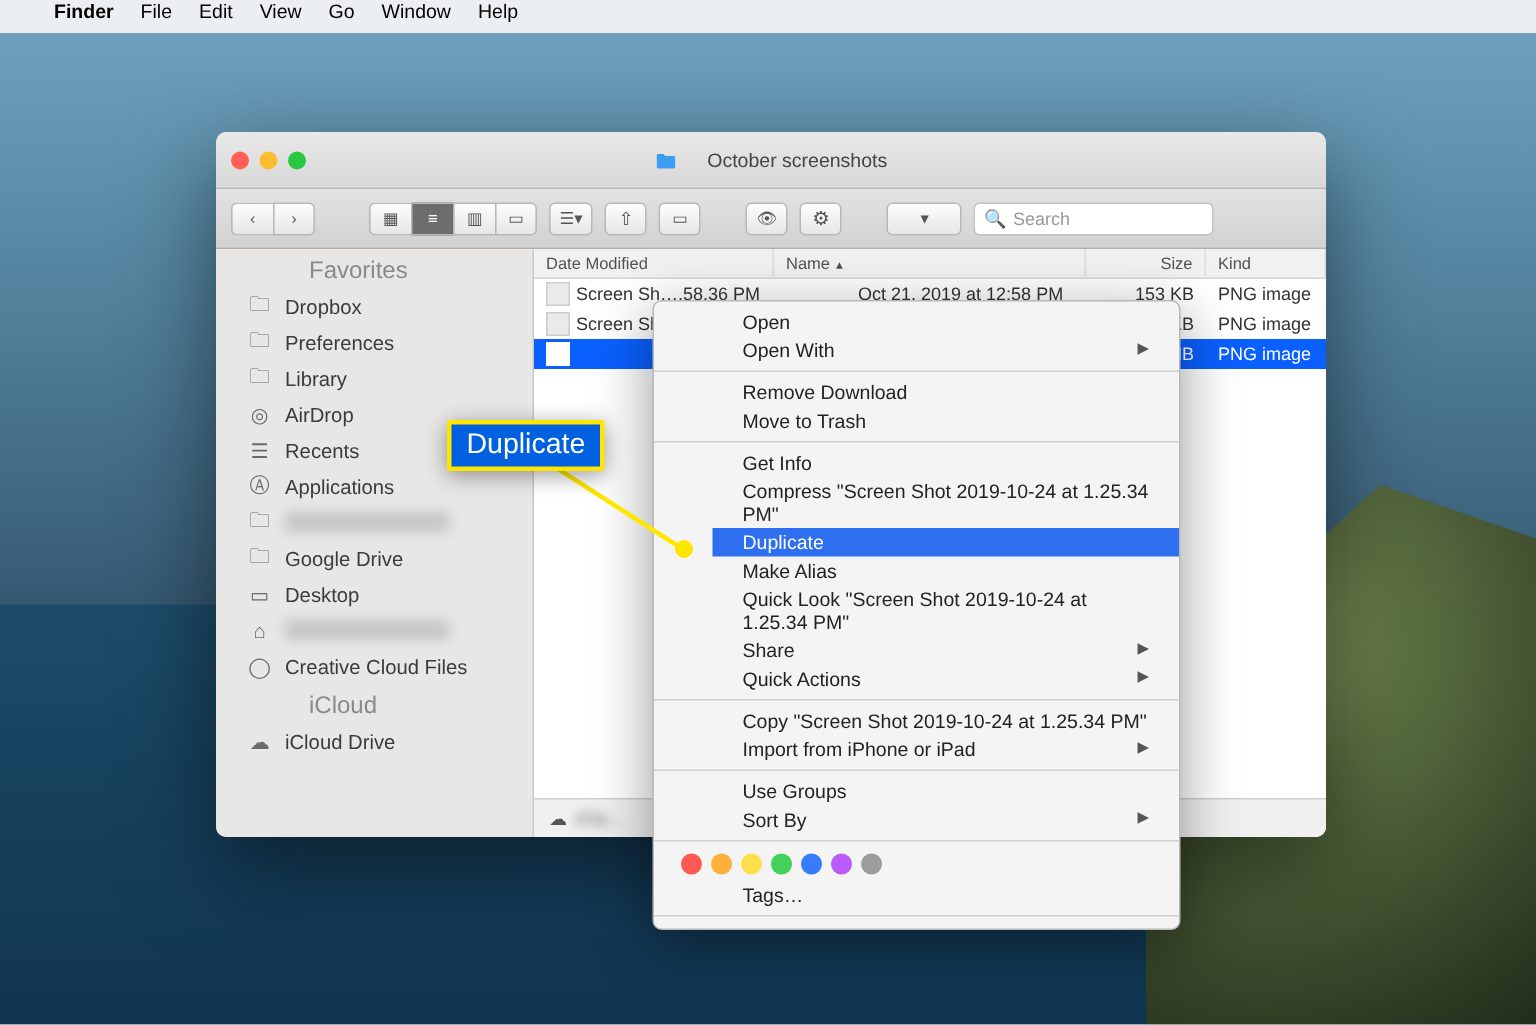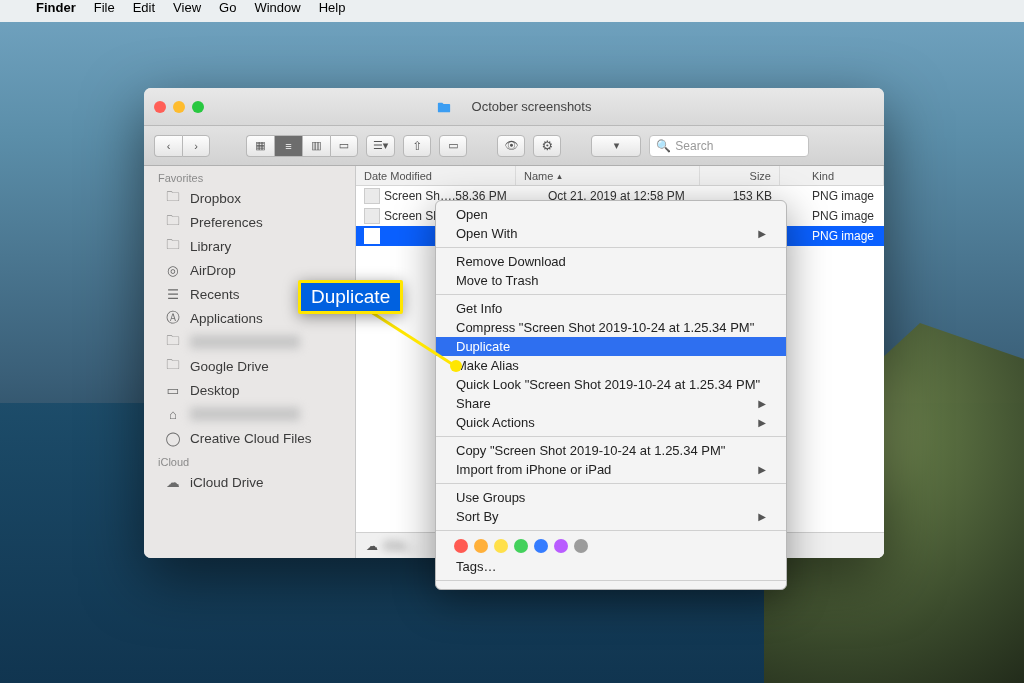--- a/index.html
+++ b/index.html
@@ -73,56 +73,56 @@
     flex:1; max-width:160px; height:22px;
     background:#fff; border:1px solid #c2c2c2; border-radius:4px;
     display:flex; align-items:center; padding:0 6px; color:#999; font-size:12px; gap:4px;
   }
 
   .body { flex:1; display:flex; min-height:0;}
   .sidebar {
     width:212px; background:#e9e7e6; border-right:1px solid #c9c9c9;
     overflow-y:auto; font-size:13px;
   }
-  .sb-section { padding: 6px 0 2px 14px; font-size:11px; color:#8a8a8a; font-weight:500;}
+  .sb-section { padding: 6px 0 2px 14px; font-size:16px; color:#8a8a8a; font-weight:500;margin-left:48px;}
   .sb-item {
     display:flex; align-items:center; gap:8px; padding:4px 8px 4px 20px;
     color:#3b3b3b; font-size:13.5px;
   }
   .sb-item .ico { width:18px; height:16px; display:flex; align-items:center; justify-content:center; color:#6b6b6b;}
   .sb-item.blurred .lbl { filter: blur(4px); background:#c7c7c7; border-radius:3px; color:transparent; width:110px; height:14px;}
 
   .content { flex:1; background:#fff; display:flex; flex-direction:column; min-width:0;}
   .header-row {
     display:flex; font-size:11px; color:#515151; background:#f1f1f1;
     border-bottom:1px solid #d6d6d6; height:20px; align-items:center;
   }
   .col { padding:0 8px; border-right:1px solid #dcdcdc; height:100%; display:flex; align-items:center;}
-  .col.name{flex:1;} .col.date{width:160px;} .col.size{width:80px; justify-content:flex-end;} .col.kind{width:80px;margin-left:24px;}
+  .col.name{flex:1;} .col.date{width:160px;} .col.size{width:80px; justify-content:flex-end;} .col.kind{width:80px;}
   .sort-asc::after{content:"▴"; margin-left:4px; font-size:9px;}
 
   .file-row {
     display:flex; font-size:12px; color:#333; height:20px; 
   }
   .file-row.sel { background:#0a60ff; color:#fff;}
   .file-row .col{border:none;}
   .file-row .ico{width:16px;height:16px;margin-right:4px;background:#eaeaea;border:1px solid #ccc;}
   .file-row.sel .ico{background:#fff;border-color:#fff;}
 
   .pathbar { height:26px; border-top:1px solid #d0d0d0; background:#f0f0f0; display:flex; align-items:center; padding:0 10px; gap:6px; font-size:12px; color:#555;}
   .pathbar.blurred span:last-child{filter:blur(4px);}
 
   
   .ctxmenu {
     position:absolute; top:200px; left:435px; width:352px;
     background:#f4f4f4; border:1px solid #b8b8b8; border-radius:6px;
     box-shadow:0 10px 40px rgba(0,0,0,0.4); padding:4px 0;
     font-size:13px; z-index:200;
   }
-  .ctx-item{ padding:2px 20px 2px 20px; display:flex; align-items:center; justify-content:space-between; color:#222;}
+  .ctx-item{ padding:2px 20px 2px 20px; display:flex; justify-content:space-between; color:#222;margin-left:39px;}
   .ctx-item.hl{ background:#2e6ff0; color:#fff;}
   .ctx-sep{ height:1px; background:#d0d0d0; margin:4px 0;}
   .ctx-arrow{font-size:10px;color:#555;}
   .tag-dots{ padding:4px 18px; display:flex; gap:6px;}
   .tag-dots .td{width:14px;height:14px;border-radius:50%;}
 
   
   .callout {
     position:absolute; top:280px; left:298px; z-index:500;
     background:#0061e0; color:#fff; font-size:19px; padding:3px 10px;

